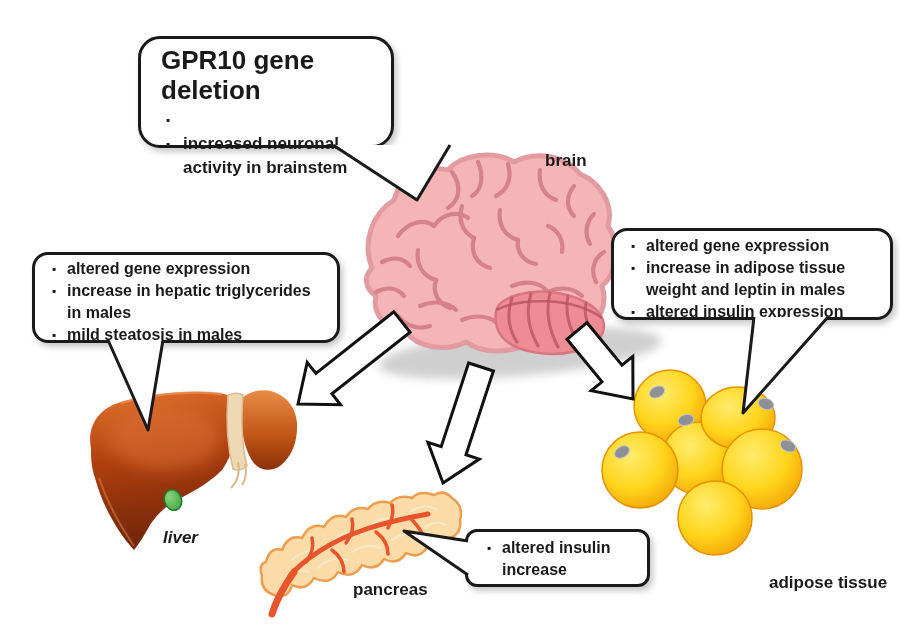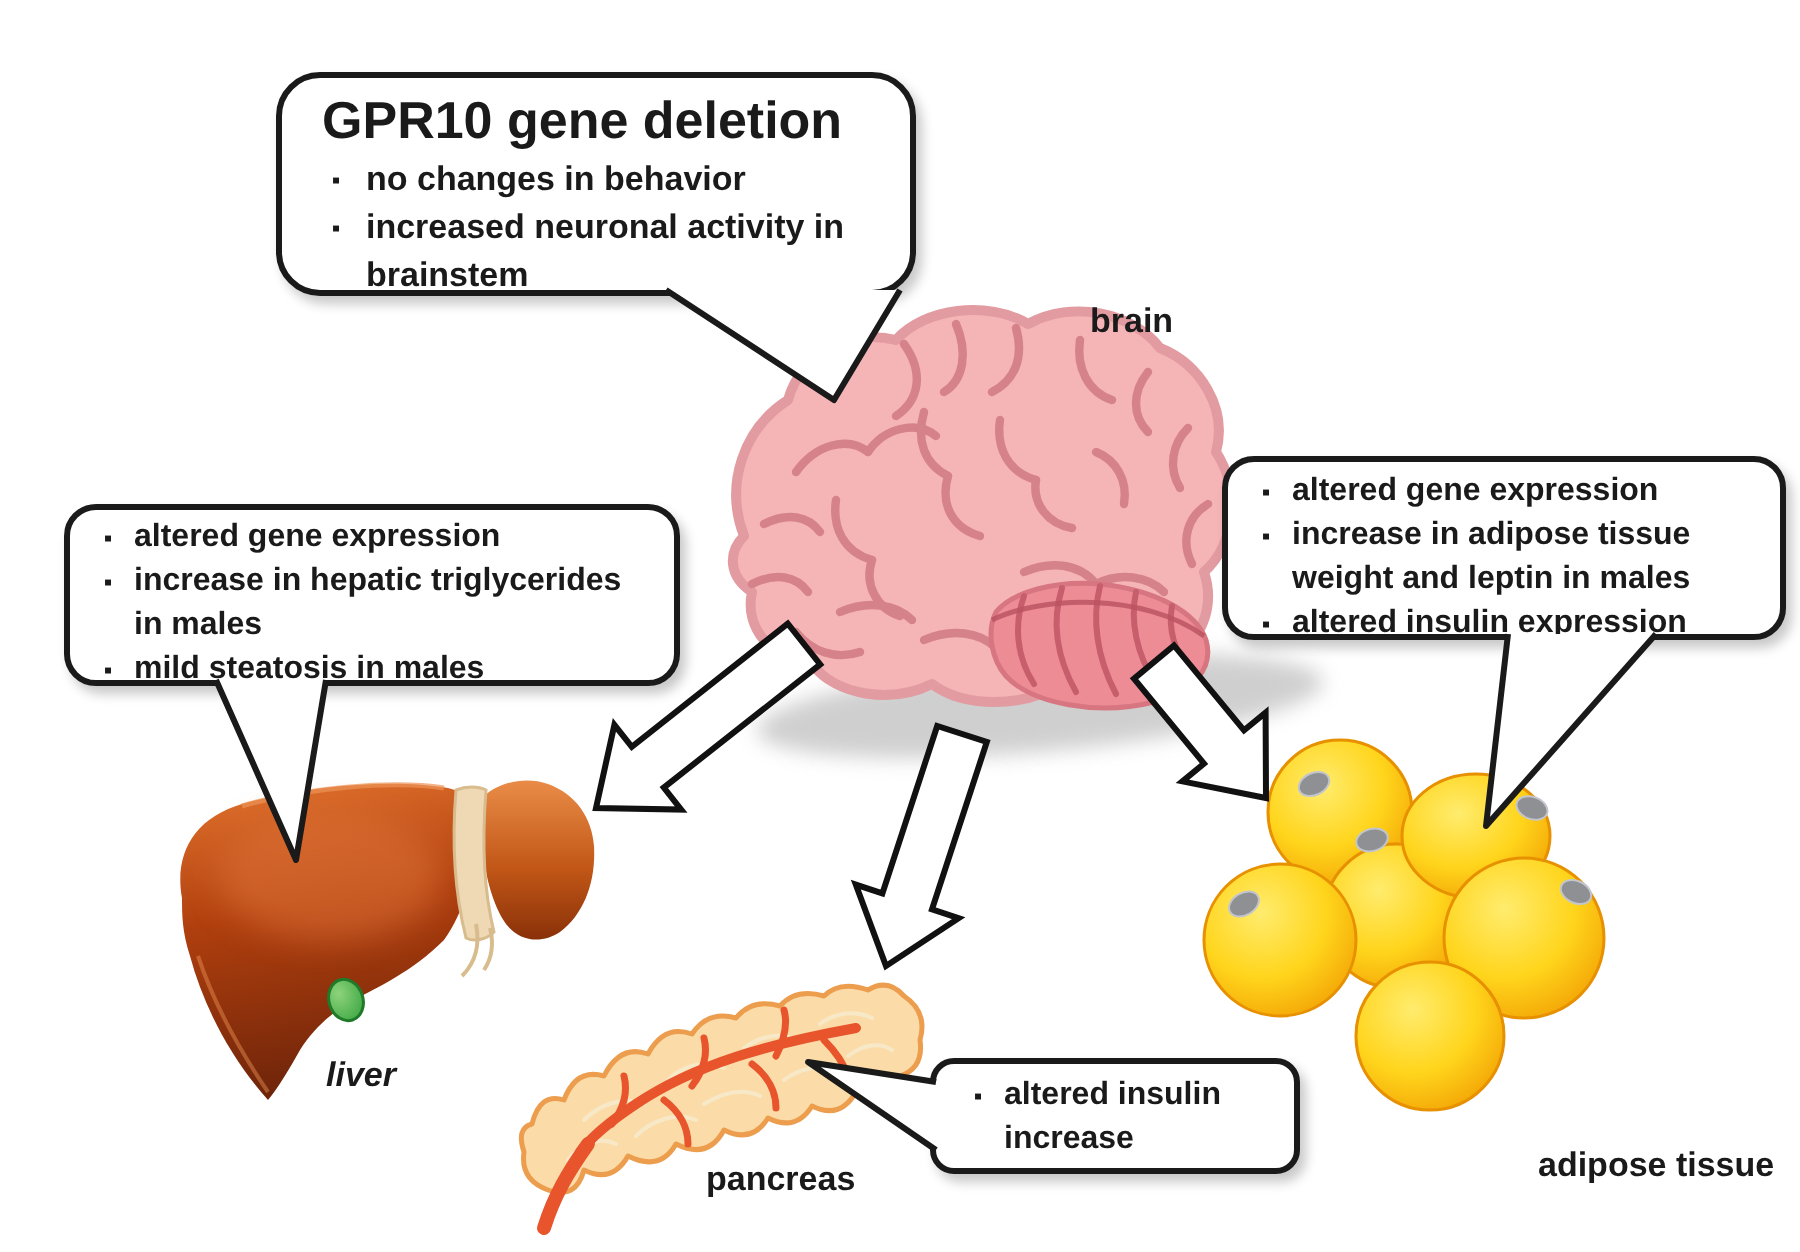--- a/index.html
+++ b/index.html
@@ -8,21 +8,21 @@
     font-family:"Liberation Sans","DejaVu Sans",sans-serif;color:var(--text,#1a1a1a);
   }
   svg{position:absolute;left:0;top:0;}
   #organs-layer{z-index:1;}
   #tails-layer{z-index:3;pointer-events:none;}
   .callout{
     position:absolute;z-index:2;box-sizing:border-box;
     background:var(--bubble_fill,#fff);border:3px solid var(--bubble_border,#1a1a1a);
     box-shadow:3px 4px 6px rgba(0,0,0,.22);
   }
-  #box-top{left:138px;top:36px;width:320px;height:112px;border-radius:22px;padding:4px 8px 0 12px;}
+  #box-top{left:138px;top:36px;width:256px;height:112px;border-radius:22px;padding:4px 8px 0 12px;}
   #box-liver{left:32px;top:252px;width:308px;height:91px;border-radius:16px;padding:3px 4px 0 6px;}
   #box-adipose{left:611px;top:228px;width:282px;height:92px;border-radius:16px;padding:4px 6px 0 6px;}
   #box-pancreas{left:465px;top:529px;width:185px;height:58px;border-radius:12px;padding:5px 4px 0 8px;}
   .callout-title{font-size:26px;font-weight:bold;margin:2px 0 3px 8px;line-height:30px;}
   ul.bullets{list-style:none;margin:0;padding:0;}
   ul.bullets li{display:flex;font-weight:bold;font-size:16px;line-height:22px;}
   ul.bullets .bullet{width:26px;min-width:26px;text-align:center;font-size:12px;}
   #box-top ul.bullets li{font-size:17px;line-height:24px;}
   #box-top ul.bullets .bullet{width:30px;min-width:30px;}
   #box-top ul.bullets .txt{max-width:258px;}
@@ -190,21 +190,20 @@
     <g>
       <polygon class="arrow" points="567,339.3 602,381.8 591.2,390.7 633,399 632.8,356.3 622,365.2 587,322.7"></polygon>
     </g>
   </svg>
 
   <div class="callout" id="box-top">
     <div class="callout-title">GPR10 gene deletion</div>
     <ul class="bullets">
         <li>
           <span class="bullet">▪</span>
-          <span class="txt">no changes in behavior</span>
         </li>
         <li>
           <span class="bullet">▪</span>
           <span class="txt">increased neuronal activity in brainstem</span>
         </li>
       </ul>
   </div>
 
   <div class="callout" id="box-liver">
     <ul class="bullets">

